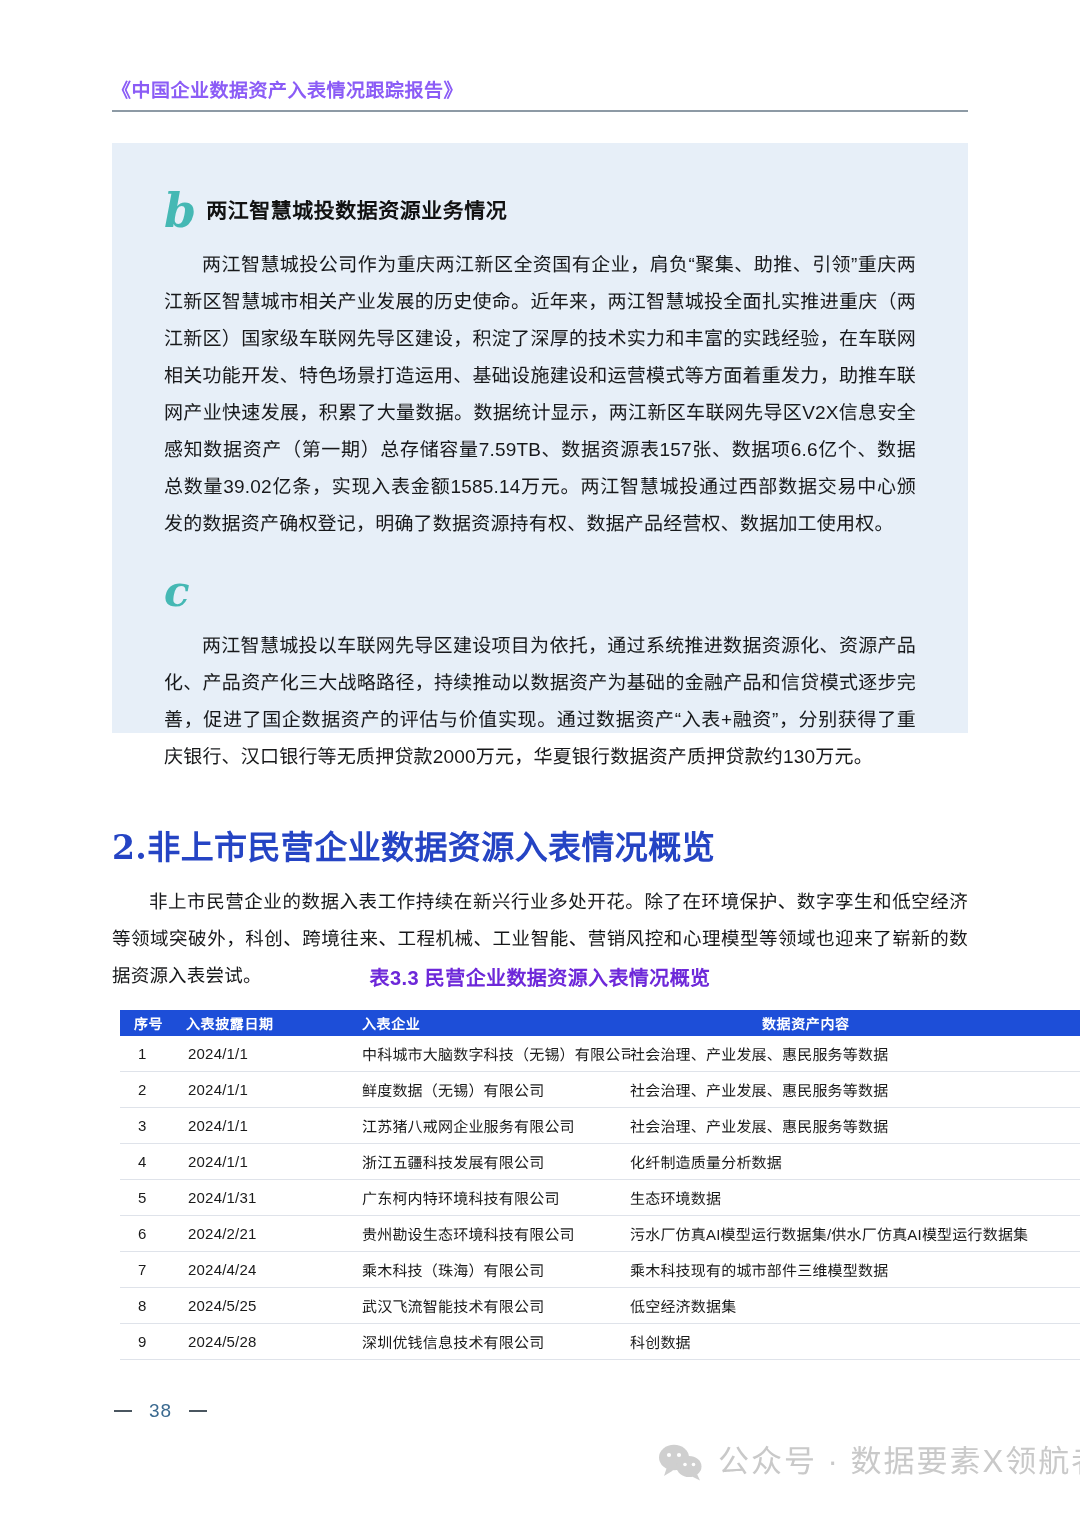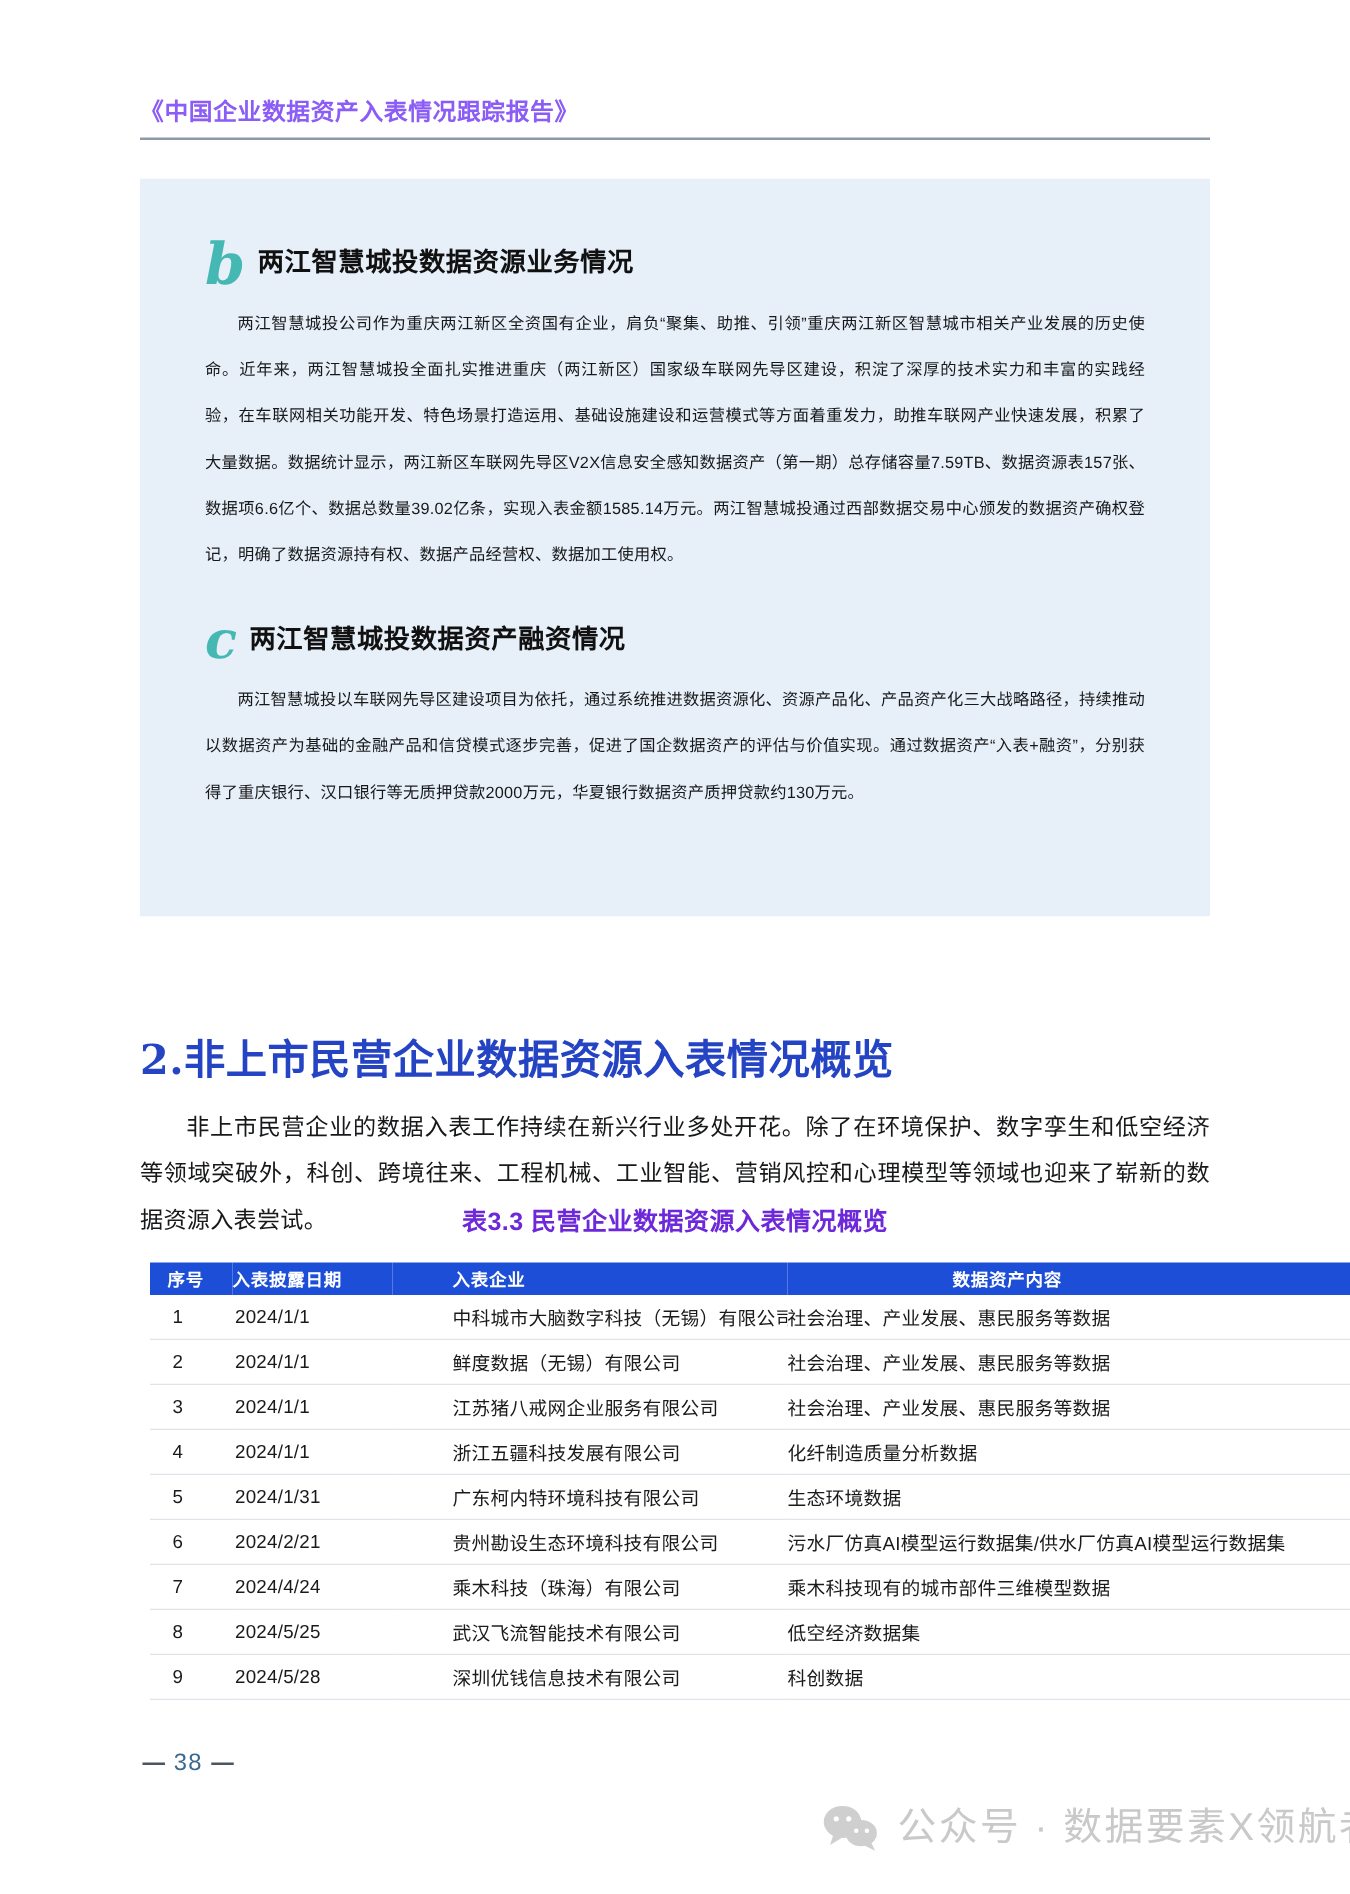--- a/index.html
+++ b/index.html
@@ -79,21 +79,21 @@
   .sub-heading .sh-text {
     font-size: 21px;
     font-weight: bold;
     color: #111111;
     letter-spacing: 0.5px;
     line-height: 28px;
     padding-bottom: 2px;
   }
 
   .body-para {
-    font-size: 13px;
+    font-size: 19px;
     line-height: 37px;
     color: #17181a;
     text-align: justify;
     text-justify: inter-ideograph;
     text-indent: 2em;
     letter-spacing: 0.2px;
   }
 
   .callout .block-b { margin-bottom: 26px; }
   .callout .sub-heading.c-head { margin-top: 10px; }
@@ -186,21 +186,21 @@
   
   .page-number {
     position: absolute;
     left: 114px;
     top: 1400px;
     font-size: 19px;
     color: #4a5660;
     letter-spacing: 1px;
     display: flex;
     align-items: center;
-    gap: 7px;
+    gap: 17px;
   }
   .page-number .dash {
     display: inline-block;
     width: 18px;
     height: 2px;
     background: #4a5660;
   }
   .page-number .num {
     color: #3b6a90;
     font-weight: normal;
@@ -240,21 +240,20 @@
       <div class="sub-heading">
         <span class="marker">b</span>
         <span class="sh-text">两江智慧城投数据资源业务情况</span>
       </div>
       <p class="body-para">两江智慧城投公司作为重庆两江新区全资国有企业，肩负“聚集、助推、引领”重庆两江新区智慧城市相关产业发展的历史使命。近年来，两江智慧城投全面扎实推进重庆（两江新区）国家级车联网先导区建设，积淀了深厚的技术实力和丰富的实践经验，在车联网相关功能开发、特色场景打造运用、基础设施建设和运营模式等方面着重发力，助推车联网产业快速发展，积累了大量数据。数据统计显示，两江新区车联网先导区V2X信息安全感知数据资产（第一期）总存储容量7.59TB、数据资源表157张、数据项6.6亿个、数据总数量39.02亿条，实现入表金额1585.14万元。两江智慧城投通过西部数据交易中心颁发的数据资产确权登记，明确了数据资源持有权、数据产品经营权、数据加工使用权。</p>
     </div>
 
     <div class="block-c">
       <div class="sub-heading c-head">
         <span class="marker lower-c">c</span>
-        <span class="sh-text">两江智慧城投数据资产融资情况</span>
       </div>
       <p class="body-para">两江智慧城投以车联网先导区建设项目为依托，通过系统推进数据资源化、资源产品化、产品资产化三大战略路径，持续推动以数据资产为基础的金融产品和信贷模式逐步完善，促进了国企数据资产的评估与价值实现。通过数据资产“入表+融资”，分别获得了重庆银行、汉口银行等无质押贷款2000万元，华夏银行数据资产质押贷款约130万元。</p>
     </div>
 
   </div>
 
   <h2 class="section-heading">2.非上市民营企业数据资源入表情况概览</h2>
   <p class="section-para">非上市民营企业的数据入表工作持续在新兴行业多处开花。除了在环境保护、数字孪生和低空经济等领域突破外，科创、跨境往来、工程机械、工业智能、营销风控和心理模型等领域也迎来了崭新的数据资源入表尝试。</p>
 
   <div class="table-title">表3.3 民营企业数据资源入表情况概览</div>

